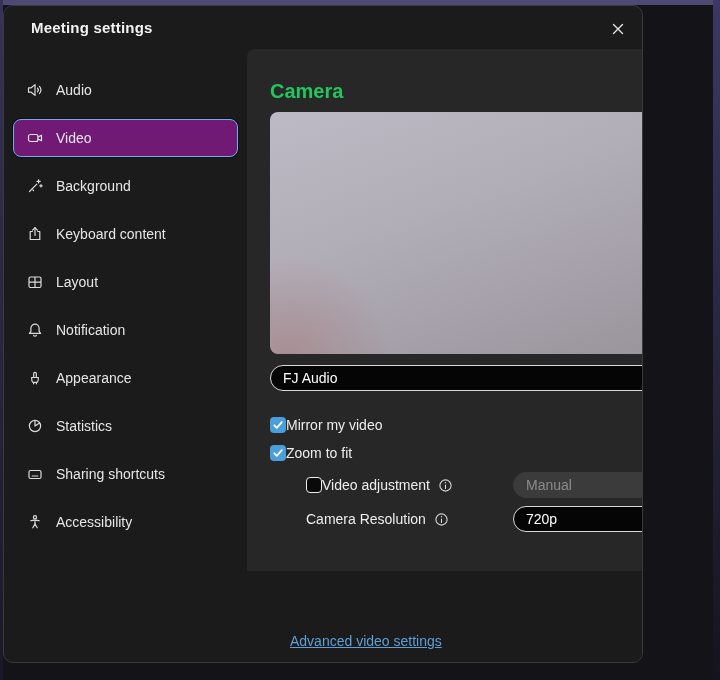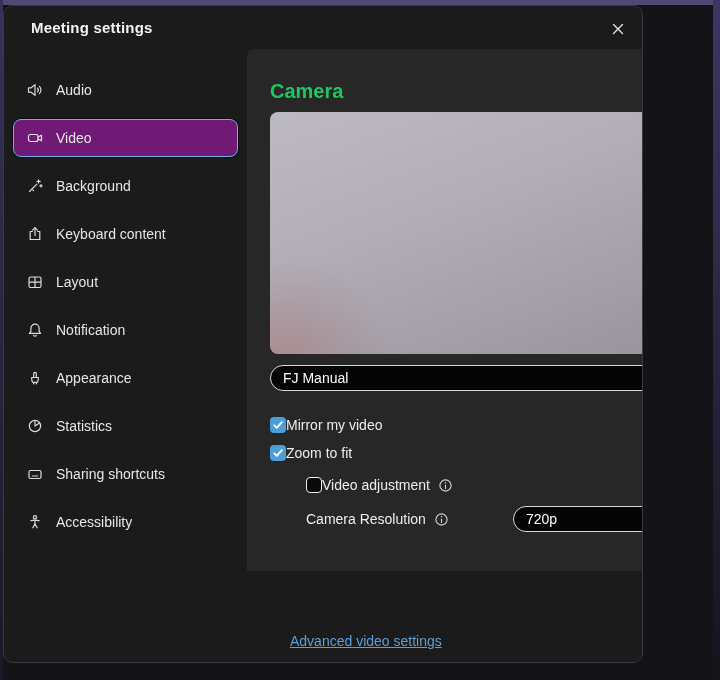--- a/index.html
+++ b/index.html
@@ -211,21 +211,21 @@
               <svg width="20" height="20" viewBox="0 0 20 20" fill="none" stroke="#ffffff" stroke-width="1.3" stroke-linejoin="round" stroke-linecap="round">
                 <rect x="4.5" y="9" width="11" height="7" rx="1.8"></rect>
                 <path d="M6 7 A5.2 4.6 0 0 1 12.6 5.2"></path>
                 <polygon points="11.9,3.1 14.8,5.2 11.5,6.6" fill="#ffffff" stroke="none"></polygon>
               </svg>
             </span>
           </div>
         </div>
 
         <div class="select camera-select">
-          <span class="sel-value">FJ Manual</span>
+          <span class="sel-value">FJ Audio</span>
           <span>
             <svg width="13" height="13" viewBox="0 0 13 13" fill="none" stroke="#ececec" stroke-width="1.4" stroke-linecap="round" stroke-linejoin="round">
                 <path d="M2.8 4.8 L6.5 8.5 L10.2 4.8"></path>
               </svg>
           </span>
         </div>
 
         <div class="options">
 
           <div class="opt-row row-h17">
@@ -255,20 +255,28 @@
               <span class="checkbox unchecked"></span>
               <span class="opt-label">Video adjustment</span>
               <span class="info-icon">
                 <svg width="15" height="15" viewBox="0 0 15 15" fill="none" stroke="#d6d6d6" stroke-width="1.1" stroke-linecap="round">
                   <circle cx="7.5" cy="7.5" r="5.6"></circle>
                     <path d="M7.5 7 V10.4"></path>
                     <circle cx="7.5" cy="4.8" r="0.7" fill="#d6d6d6" stroke="none"></circle>
                 </svg>
               </span>
             </span>
+            <span class="select mini-select disabled">
+              <span class="sel-value">Manual</span>
+              <span>
+                <svg width="13" height="13" viewBox="0 0 13 13" fill="none" stroke="#8b8b8b" stroke-width="1.4" stroke-linecap="round" stroke-linejoin="round">
+                    <path d="M2.8 4.8 L6.5 8.5 L10.2 4.8"></path>
+                  </svg>
+              </span>
+            </span>
           </div>
 
           <div class="opt-row row-h26 row-split">
             <span class="opt-left">
               <span class="opt-label" style="margin-left:0;">Camera Resolution</span>
               <span class="info-icon">
                 <svg width="15" height="15" viewBox="0 0 15 15" fill="none" stroke="#d6d6d6" stroke-width="1.1" stroke-linecap="round">
                   <circle cx="7.5" cy="7.5" r="5.6"></circle>
                     <path d="M7.5 7 V10.4"></path>
                     <circle cx="7.5" cy="4.8" r="0.7" fill="#d6d6d6" stroke="none"></circle>

